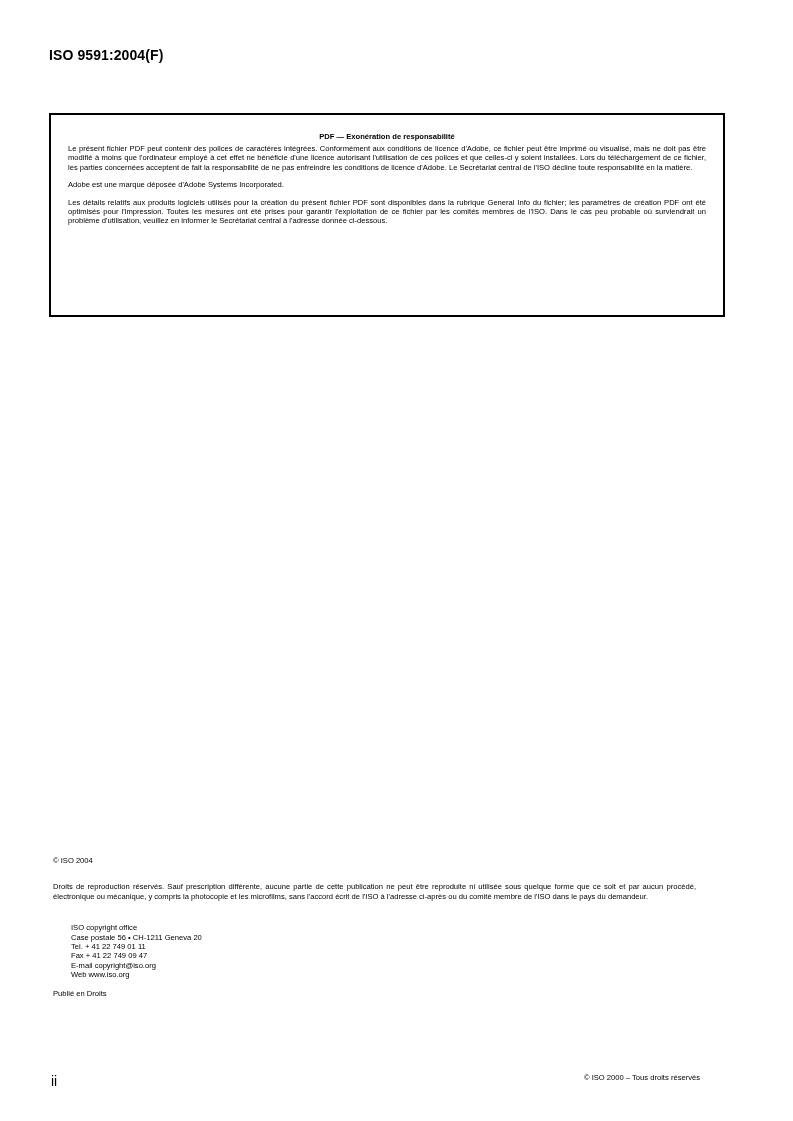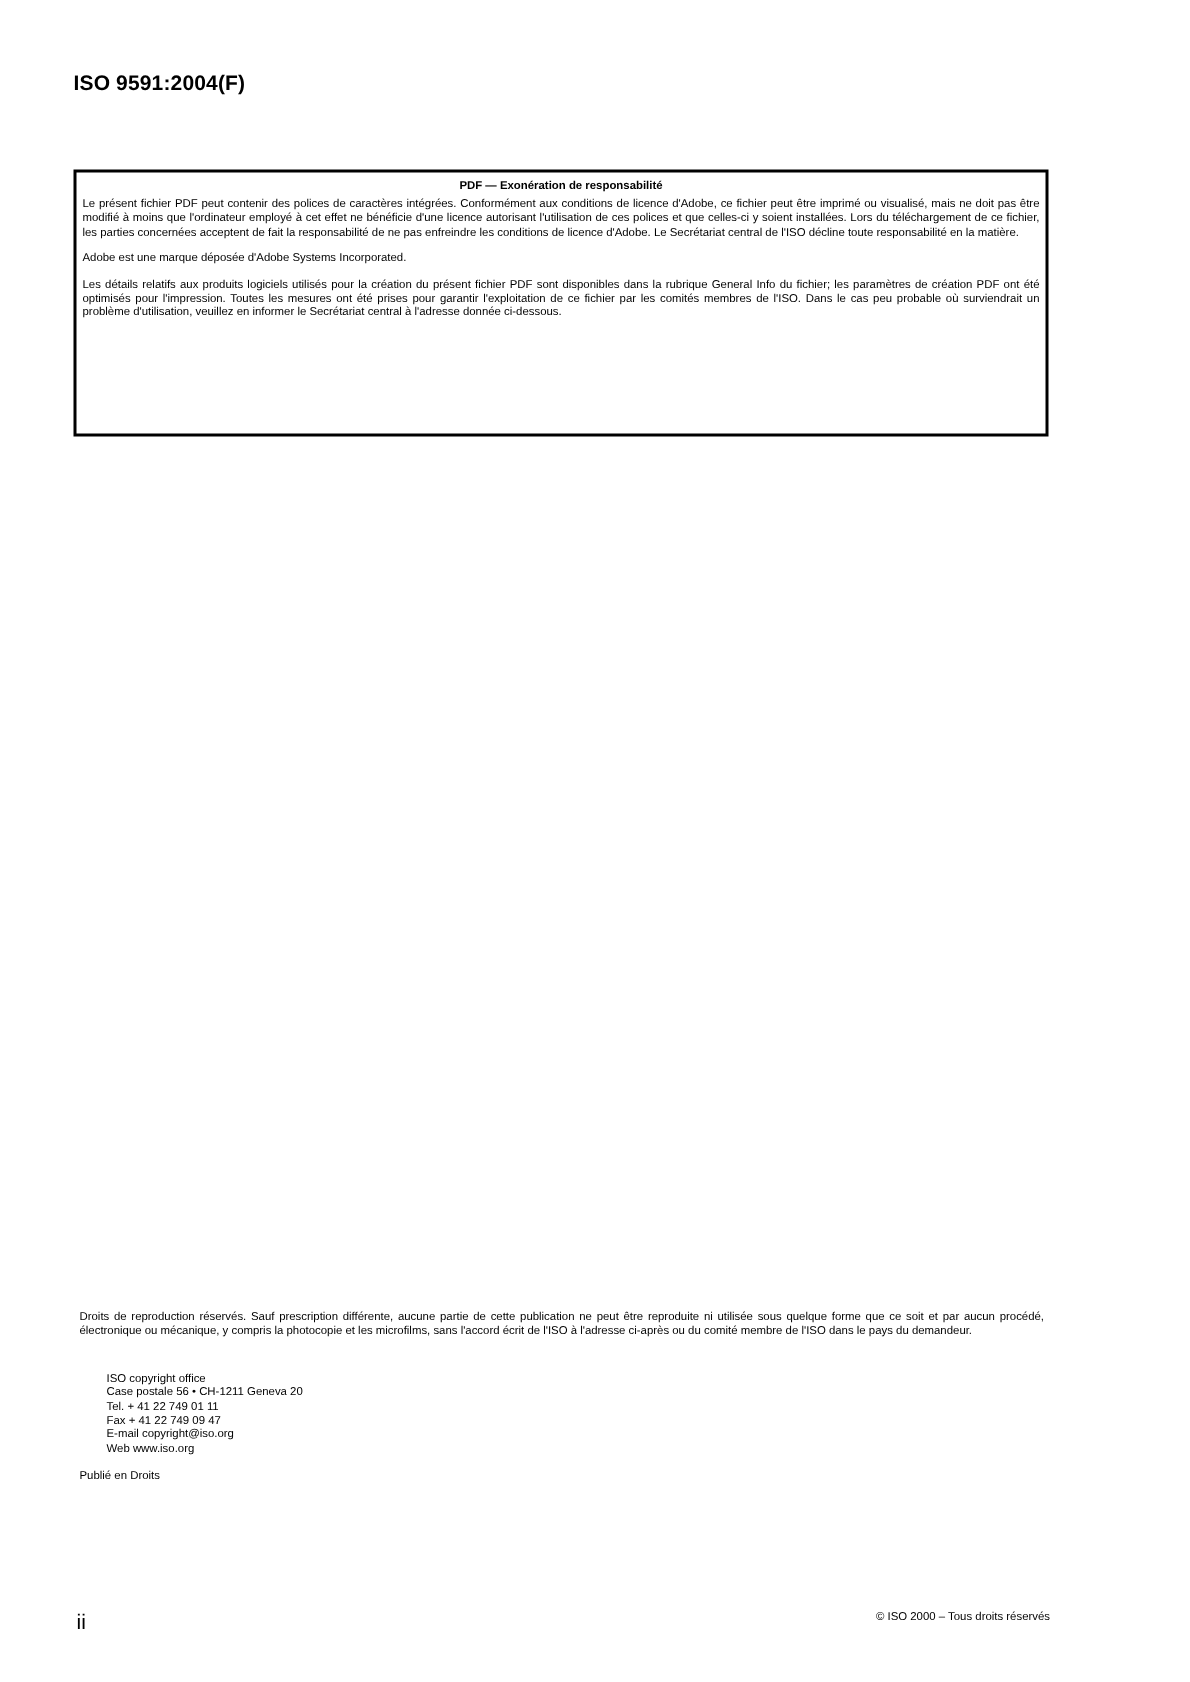--- a/index.html
+++ b/index.html
@@ -24,21 +24,21 @@
       letter-spacing: 0.1px;
     }
     .disclaimer-box {
       position: absolute;
       left: 49px;
       top: 113px;
       width: 646px;
       height: 174px;
       border: 2px solid #000000;
       box-sizing: content-box;
-      padding: 0;
+      padding: 13px;
     }
     .disclaimer-title {
       text-align: center;
       font-size: 7.6px;
       font-weight: bold;
       margin-top: 4px;
       line-height: 10px;
       height: 10px;
     }
     .disclaimer-para {
@@ -98,20 +98,21 @@
 <div class="doc-id">ISO 9591:2004(F)</div>
 
 <div class="disclaimer-box">
   <div class="disclaimer-title">PDF — Exonération de responsabilité</div>
   <p class="disclaimer-para last-line-left">Le présent fichier PDF peut contenir des polices de caractères intégrées. Conformément aux conditions de licence d'Adobe, ce fichier peut être imprimé ou visualisé, mais ne doit pas être modifié à moins que l'ordinateur employé à cet effet ne bénéficie d'une licence autorisant l'utilisation de ces polices et que celles-ci y soient installées. Lors du téléchargement de ce fichier, les parties concernées acceptent de fait la responsabilité de ne pas enfreindre les conditions de licence d'Adobe. Le Secrétariat central de l'ISO décline toute responsabilité en la matière.</p>
   <p class="disclaimer-para spaced last-line-left">Adobe est une marque déposée d'Adobe Systems Incorporated.</p>
   <p class="disclaimer-para spaced last-line-left">Les détails relatifs aux produits logiciels utilisés pour la création du présent fichier PDF sont disponibles dans la rubrique General Info du fichier; les paramètres de création PDF ont été optimisés pour l'impression. Toutes les mesures ont été prises pour garantir l'exploitation de ce fichier par les comités membres de l'ISO. Dans le cas peu probable où surviendrait un problème d'utilisation, veuillez en informer le Secrétariat central à l'adresse donnée ci-dessous.</p>
 </div>
 
 <div class="copyright-block">
+  <div class="copyright-symbol-line">©  ISO 2004</div>
   <div class="rights-para">Droits de reproduction réservés. Sauf prescription différente, aucune partie de cette publication ne peut être reproduite ni utilisée sous quelque forme que ce soit et par aucun procédé, électronique ou mécanique, y compris la photocopie et les microfilms, sans l'accord écrit de l'ISO à l'adresse ci-après ou du comité membre de l'ISO dans le pays du demandeur.</div>
   <div class="office-block">
     <span class="office-line">ISO copyright office</span>
     <span class="office-line">Case postale 56 • CH-1211 Geneva 20</span>
     <span class="office-line">Tel.  + 41 22 749 01 11</span>
     <span class="office-line">Fax  + 41 22 749 09 47</span>
     <span class="office-line">E-mail  copyright@iso.org</span>
     <span class="office-line">Web  www.iso.org</span>
   </div>
   <div class="published-line">Publié en Droits</div>

